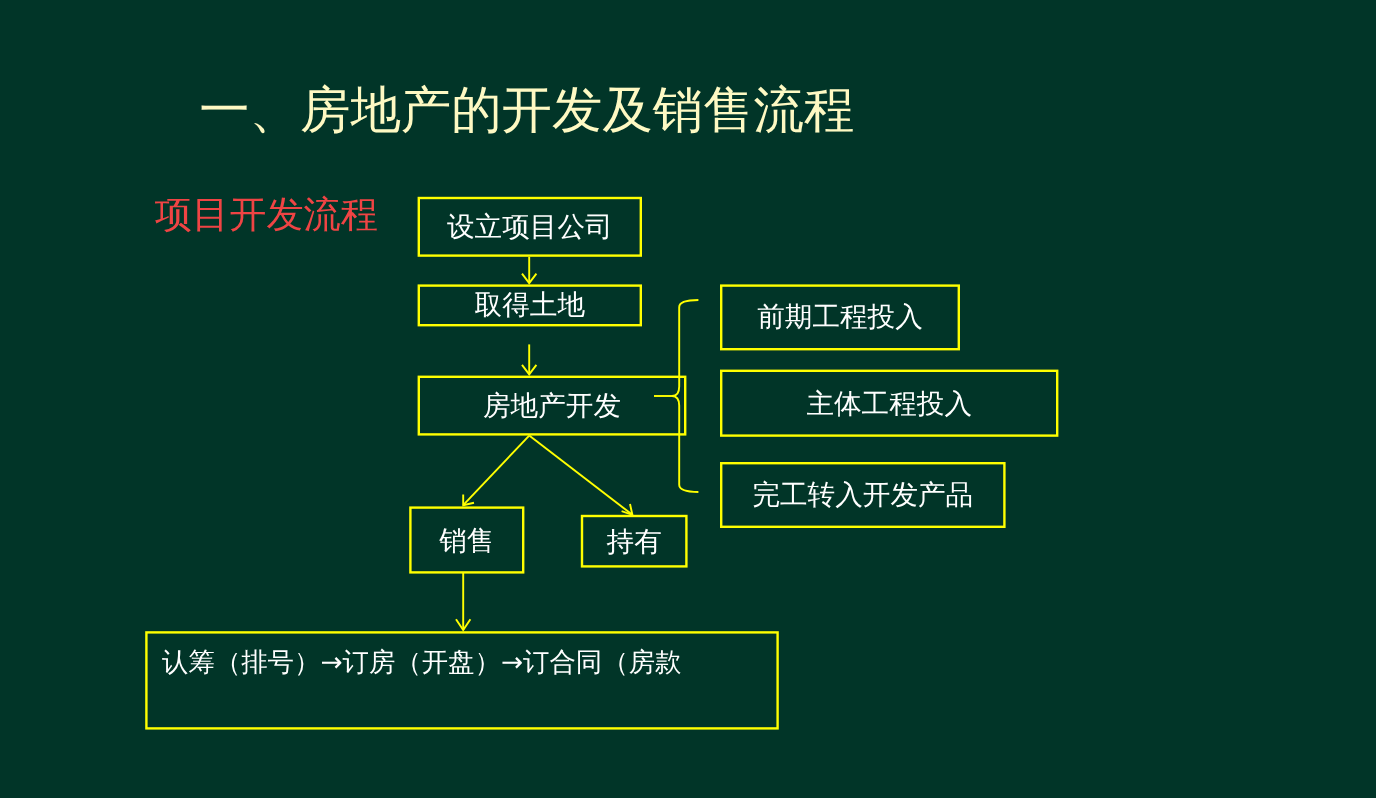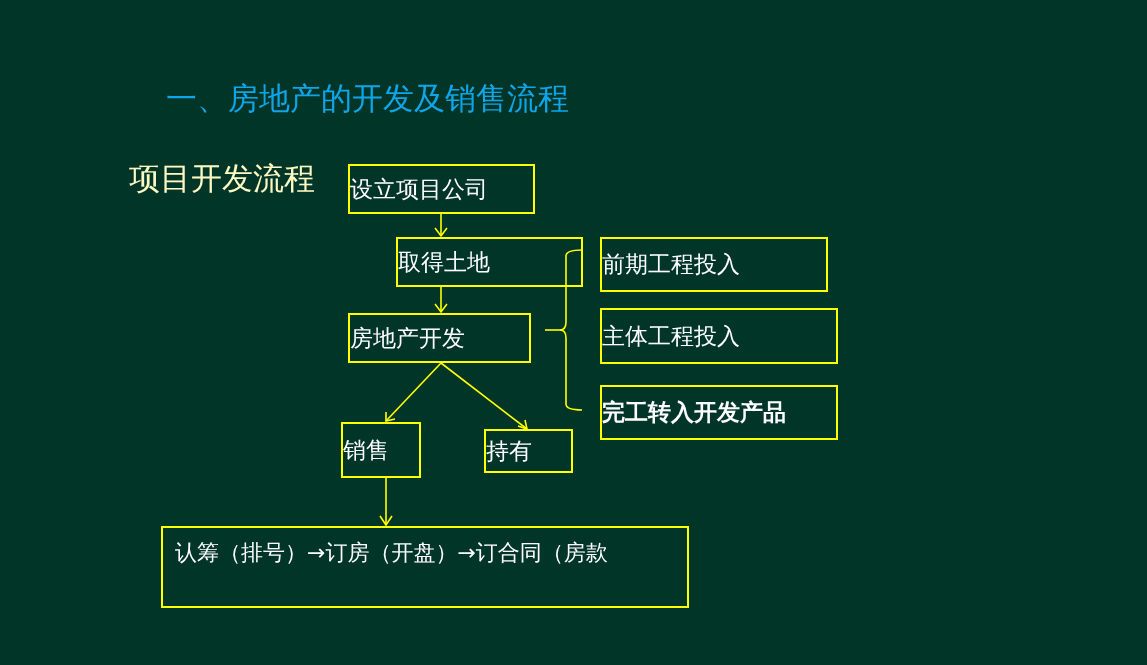--- a/index.html
+++ b/index.html
@@ -1,33 +1,33 @@
 <!DOCTYPE html>
 <html><head>
 <meta charset="utf-8">
 <style>
   html, body { margin:0; padding:0; }
   body {
     width:1147px; height:665px; background:#013528; position:relative; overflow:hidden;
     font-family:"DejaVu Sans","Liberation Sans",sans-serif;
   }
   .title {
-    position:absolute; left:166px; top:78px; font-size:31px; color:#0ea5e9;
+    position:absolute; left:166px; top:64px; font-size:42px; color:#fef9c3;
     white-space:nowrap; letter-spacing:0px;
   }
   .subtitle {
-    position:absolute; left:129px; top:158px; font-size:31px; color:#fef9c3; white-space:nowrap;
+    position:absolute; left:129px; top:158px; font-size:31px; color:#ef4444; white-space:nowrap;
   }
   .box {
     position:absolute; border:2px solid #FFFF00; box-sizing:border-box;
-    color:#FFFFFF; display:flex; align-items:center; 
+    color:#FFFFFF; display:flex; align-items:center; justify-content:center;
     font-size:23px; white-space:nowrap;
   }
   .box.multi {
-    display:block; text-align:left; padding:10px 12px; font-size:22px; line-height:29px; white-space:normal;margin-left:40px;
+    display:block; text-align:left; padding:10px 12px; font-size:22px; line-height:29px; white-space:normal;
   }
   svg.lines { position:absolute; left:0; top:0; }
 </style>
 </head>
 <body>
 
 <div class="title">一、房地产的开发及销售流程</div>
 <div class="subtitle">项目开发流程</div>
 
 <svg class="lines" width="1147" height="665">
@@ -49,38 +49,38 @@
     <polyline points="380,516 386,525 392,516"></polyline>
 
     <line x1="545" y1="330" x2="563" y2="330"></line>
     <path d="M582,250 Q566,250 566,256 L566,322 Q566,330 560,330 Q566,330 566,338 L566,404 Q566,410 582,410"></path>
   </g>
 </svg>
 
 <div class="box" style="left:348px;top:164px;width:187px;height:50px;">
   <span>设立项目公司</span>
 </div>
-<div class="box" style="left:348px;top:237px;width:187px;height:50px;margin-left:48px;">
+<div class="box" style="left:348px;top:237px;width:187px;height:35px;">
   <span>取得土地</span>
 </div>
-<div class="box" style="left:348px;top:313px;width:183px;height:50px;">
+<div class="box" style="left:348px;top:313px;width:224px;height:50px;">
   <span>房地产开发</span>
 </div>
 
-<div class="box" style="left:600px;top:237px;width:228px;height:55px;">
+<div class="box" style="left:600px;top:237px;width:200px;height:55px;">
   <span>前期工程投入</span>
 </div>
-<div class="box" style="left:600px;top:308px;width:238px;height:56px;">
+<div class="box" style="left:600px;top:308px;width:282px;height:56px;">
   <span>主体工程投入</span>
 </div>
-<div class="box" style="left:600px;top:385px;width:238px;height:55px;font-weight:bold;">
+<div class="box" style="left:600px;top:385px;width:238px;height:55px;">
   <span>完工转入开发产品</span>
 </div>
 
-<div class="box" style="left:341px;top:422px;width:80px;height:56px;">
+<div class="box" style="left:341px;top:422px;width:96px;height:56px;">
   <span>销售</span>
 </div>
 <div class="box" style="left:484px;top:429px;width:89px;height:44px;">
   <span>持有</span>
 </div>
 
 <div class="box multi" style="left:121px;top:526px;width:528px;height:82px;">
   <div>认筹（排号）→订房（开盘）→订合同（房款</div>
 </div>
 

